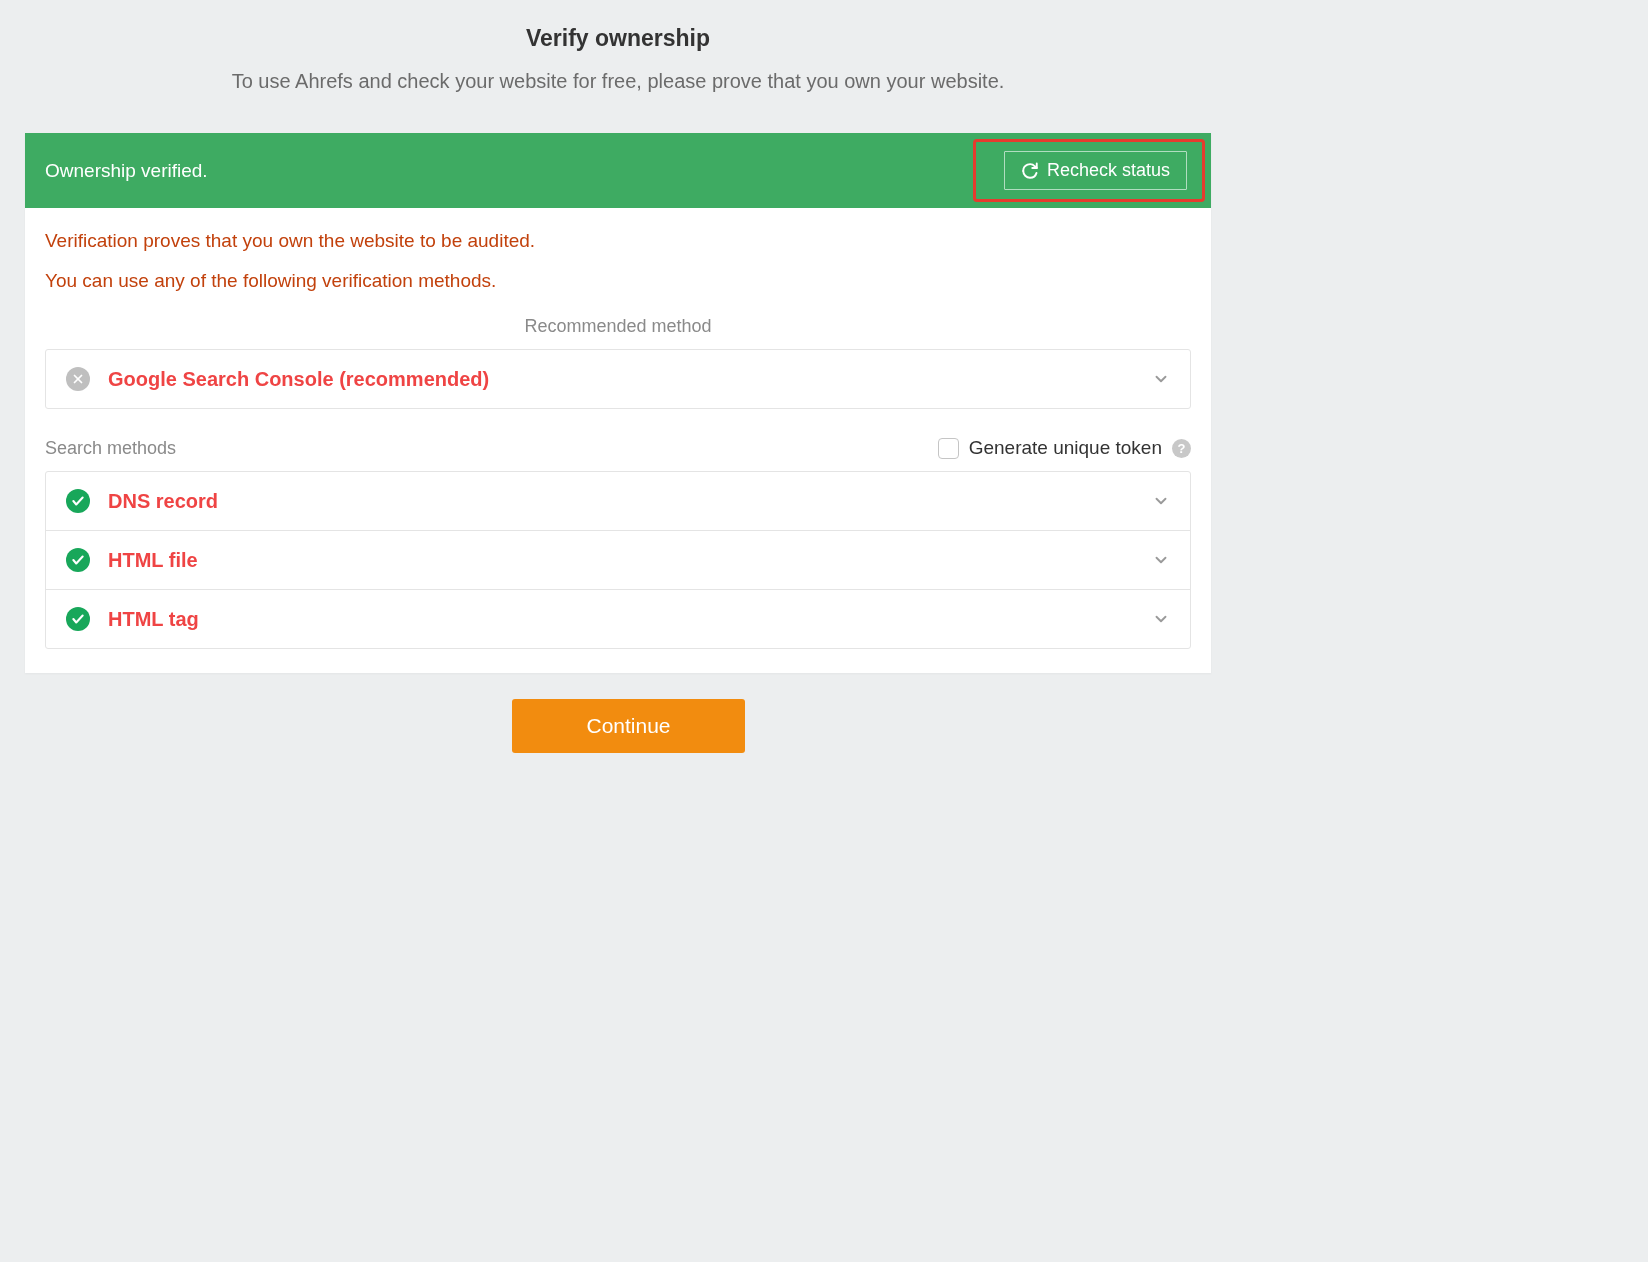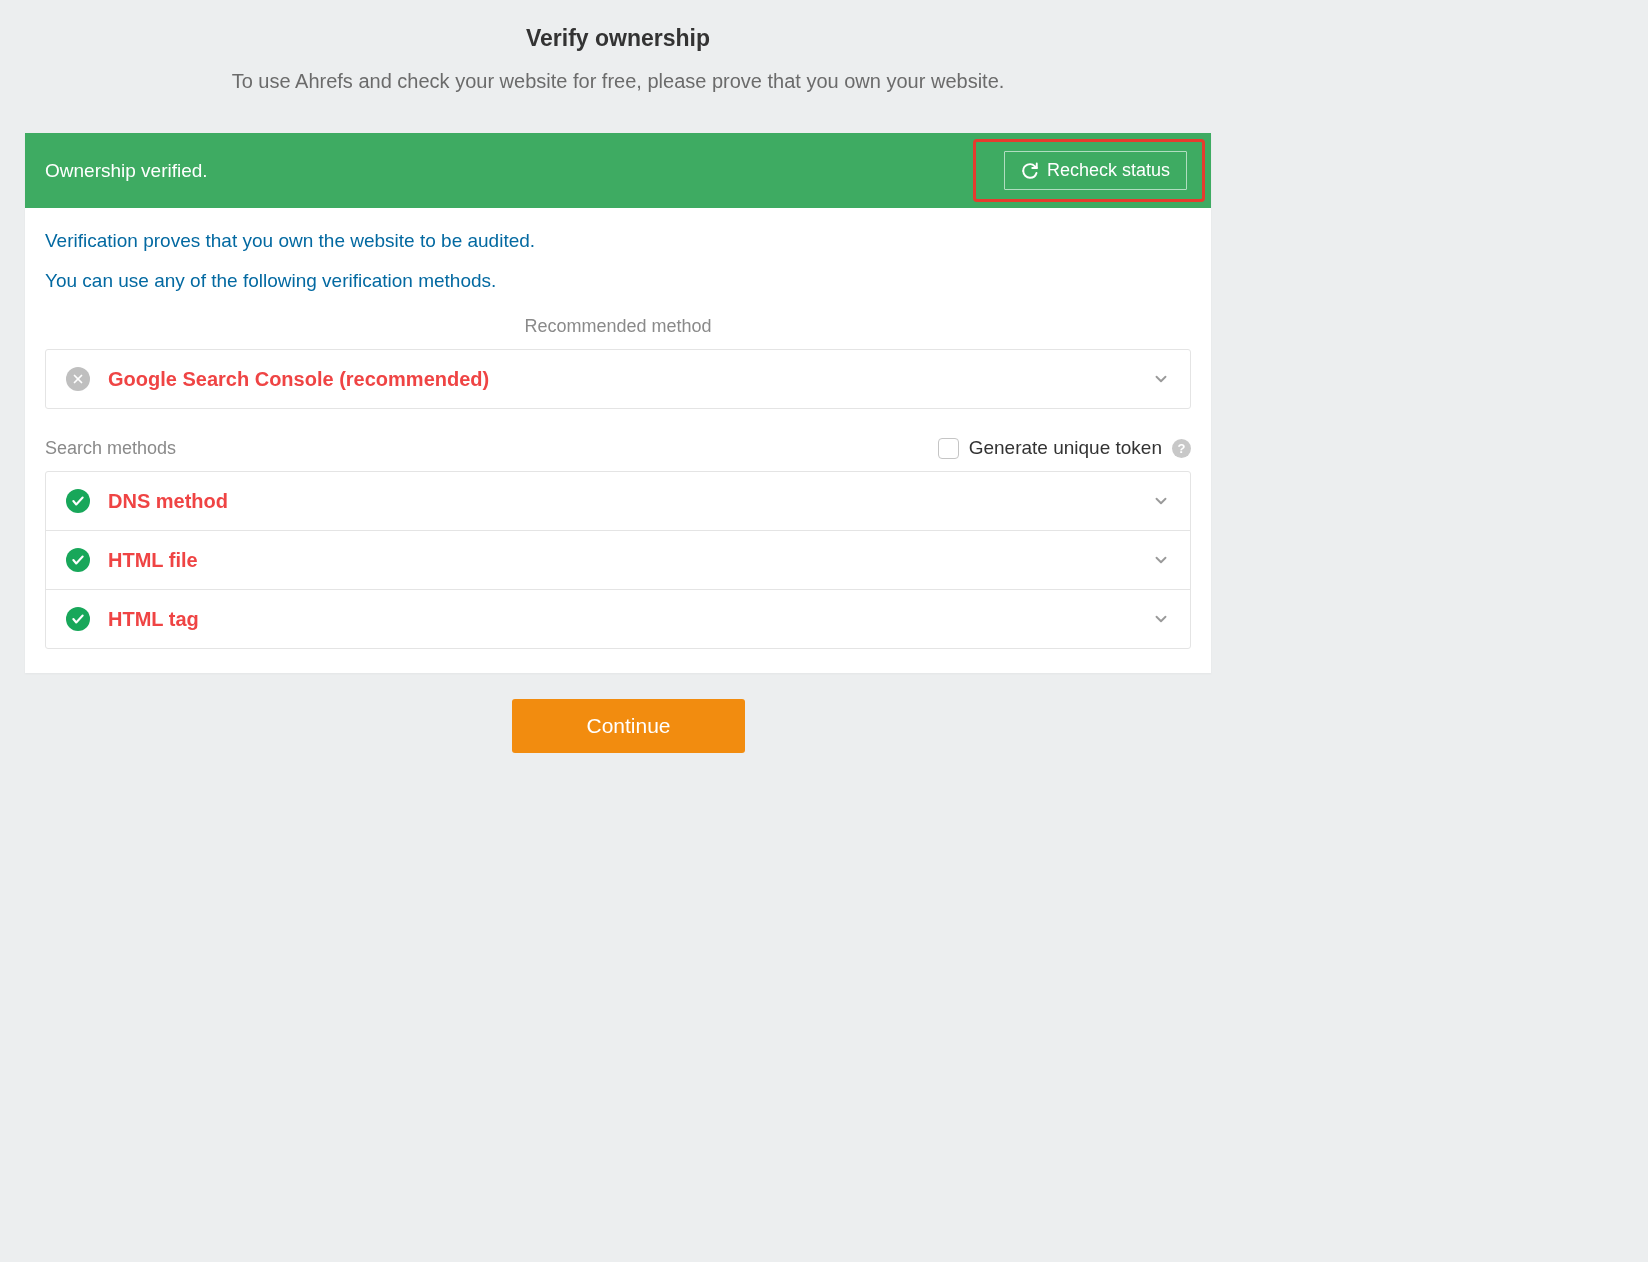--- a/index.html
+++ b/index.html
@@ -63,21 +63,21 @@
     padding: 8px 16px;
     border-radius: 1px;
     cursor: pointer;
     margin-right: 4px;
   }
   .card-body {
     padding: 22px 20px 24px 20px;
   }
   .body-text {
     font-size: 19px;
-    color: #0369a1;
+    color: #c2410c;
     margin-bottom: 18px;
   }
   .section-label {
     font-size: 18px;
     color: #8a8a8a;
     margin-top: 24px;
     margin-bottom: 12px;
     text-align: center;
   }
   .other-row {
@@ -220,21 +220,21 @@
         </div>
       </div>
 
       <div class="accordion">
         <div class="acc-item">
           <span class="status-icon ok">
             <svg width="14" height="14" viewBox="0 0 24 24" fill="none" stroke="currentColor" stroke-width="3.5" stroke-linecap="round" stroke-linejoin="round">
                 <polyline points="4 12 9 18 20 6"></polyline>
               </svg>
           </span>
-          <span class="acc-title">DNS method</span>
+          <span class="acc-title">DNS record</span>
           <span class="chevron">
             <svg width="18" height="18" viewBox="0 0 24 24" fill="none" stroke="currentColor" stroke-width="2.5" stroke-linecap="round" stroke-linejoin="round">
                 <polyline points="6 9 12 15 18 9"></polyline>
               </svg>
           </span>
         </div>
         <div class="acc-item">
           <span class="status-icon ok">
             <svg width="14" height="14" viewBox="0 0 24 24" fill="none" stroke="currentColor" stroke-width="3.5" stroke-linecap="round" stroke-linejoin="round">
                 <polyline points="4 12 9 18 20 6"></polyline>

